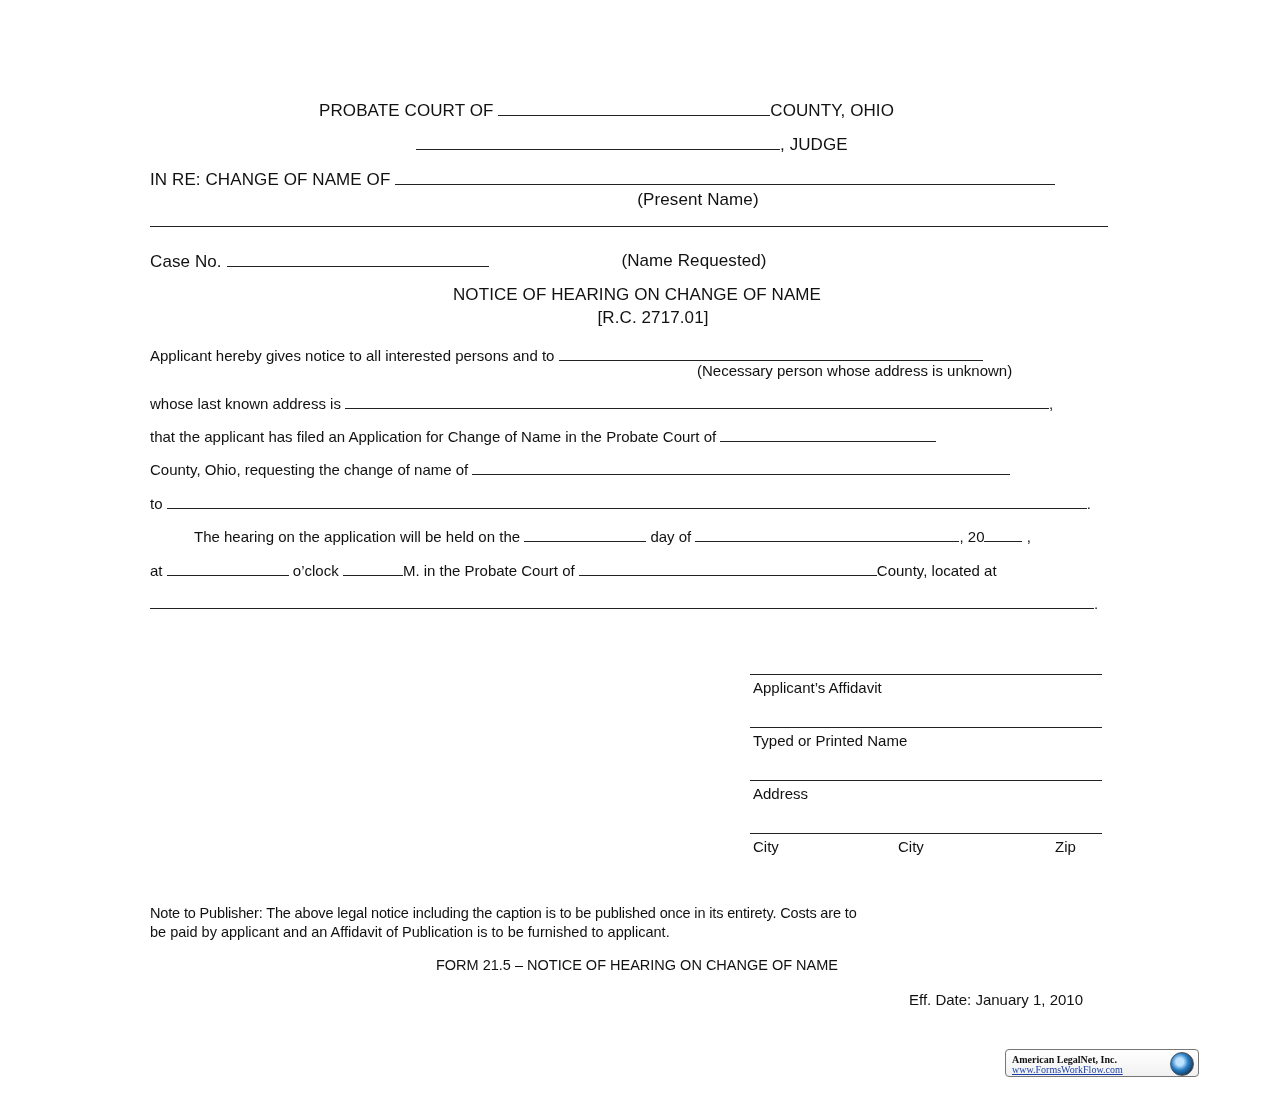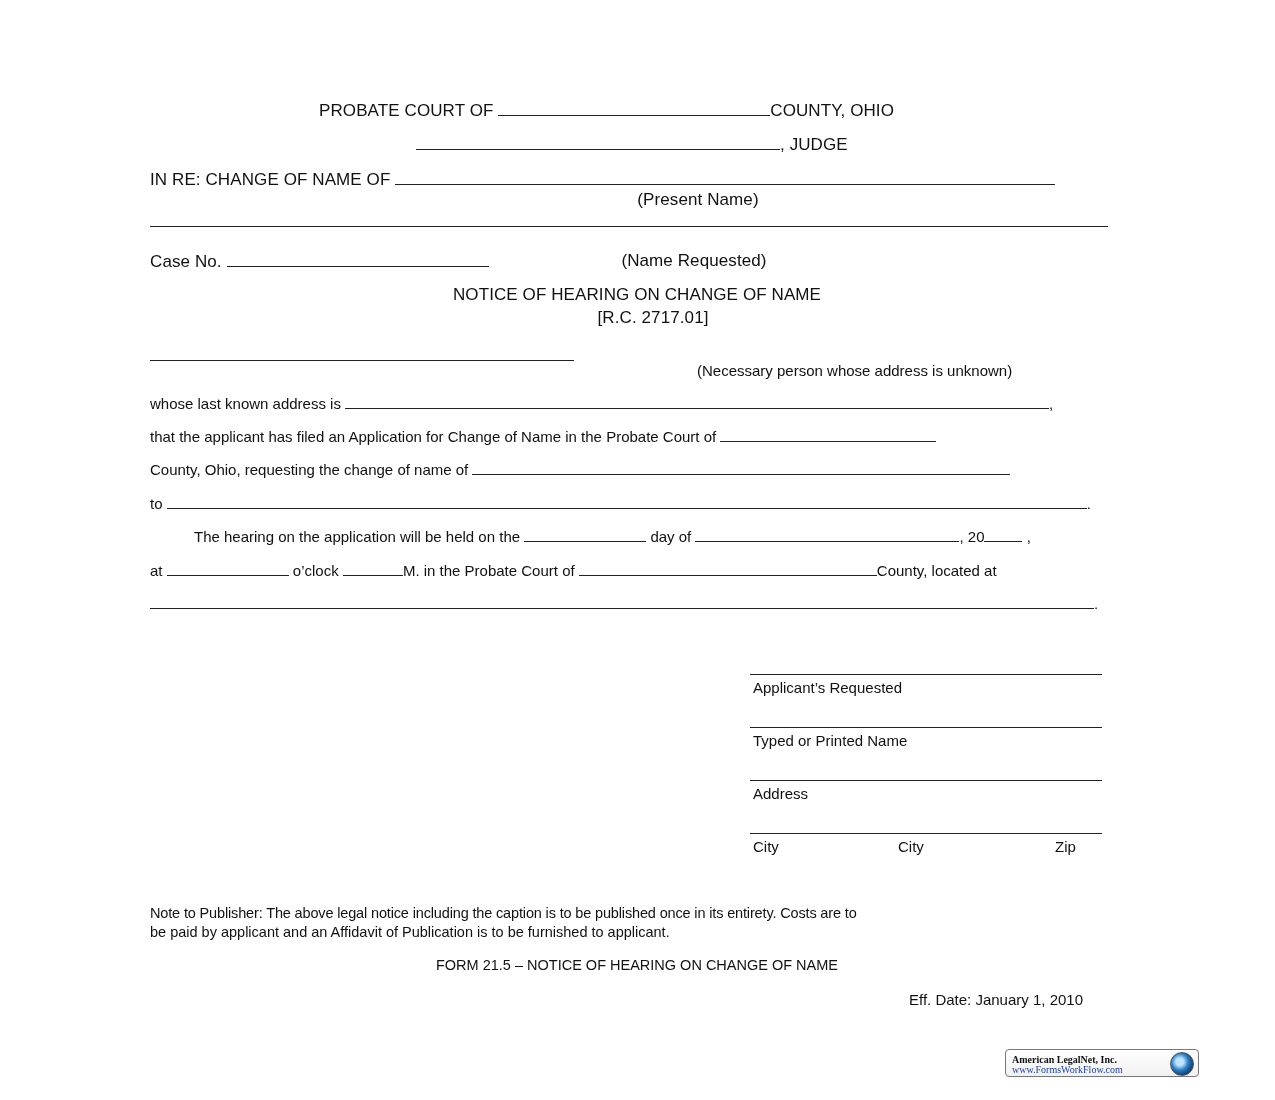--- a/index.html
+++ b/index.html
@@ -8,21 +8,21 @@
     .t { position: absolute; white-space: nowrap; line-height: 1; }
     .lg { font-size: 17px; letter-spacing: 0.1px; }
     .md { font-size: 15px; }
     .sm { font-size: 14.5px; }
     .c { transform: translateX(-50%); }
     .hline { position: absolute; height: 0; border-top: 1.3px solid #222; }
     .blank { display:inline-block; border-bottom:1.3px solid #222; height: 14px; vertical-align: baseline; }
     .logo { position: absolute; left: 1005px; top: 1049px; width: 194px; height: 28px;
             border: 1px solid #777; border-radius: 4px; background: linear-gradient(#fff, #f1f1f1); box-sizing: border-box; }
     .logo .name { position: absolute; left: 6px; top: 4px; font-family: "Liberation Serif", serif; font-weight: bold; font-size: 10px; color: #111; }
-    .logo .url { position: absolute; left: 6px; top: 14px; font-family: "Liberation Serif", serif; font-size: 10px; color: #1a3fa8; }
+    .logo .url { position: absolute; left: 6px; top: 14px; font-family: "Liberation Serif", serif; font-size: 10px; color: #1a3fa8; text-decoration: underline; }
     .logo .globe { position: absolute; right: 4px; top: 2px; width: 22px; height: 22px; border-radius: 50%;
                    background: radial-gradient(circle at 40% 40%, #bfe3ff 0 20%, #2a7fc4 45%, #0c2e5a 80%); border: 1px solid #555; }
   </style>
 </head>
 <body>
 
 <div class="t lg" style="left:319px; top:101px;">
   <span>PROBATE COURT OF</span>
   <span class="blank" style="width:272px;"></span><span>COUNTY, OHIO</span>
 </div>
@@ -42,20 +42,21 @@
 
 <div class="t lg" style="left:150px; top:252px;">
   <span>Case No.</span>
   <span class="blank" style="width:262px;"></span>
 </div>
 
 <div class="t lg c" style="left:637px; top:286px;">NOTICE OF HEARING ON CHANGE OF NAME</div>
 <div class="t lg c" style="left:637px; top:309px;padding-left:32px;">[R.C. 2717.01]</div>
 
 <div class="t md" style="left:150px; top:346px;">
+  <span>Applicant hereby gives notice to all interested persons and to</span>
   <span class="blank" style="width:424px;"></span>
 </div>
 <div class="t md" style="left:697px; top:363px;">(Necessary person whose address is unknown)</div>
 
 <div class="t md" style="left:150px; top:394px;">
   <span>whose last known address is</span>
   <span class="blank" style="width:704px;"></span><span>,</span>
 </div>
 
 <div class="t md" style="left:150px; top:427px;">
@@ -86,21 +87,21 @@
   <span>o’clock</span>
   <span class="blank" style="width:60px;"></span><span>M. in the Probate Court of</span>
   <span class="blank" style="width:298px;"></span><span>County, located at</span>
 </div>
 
 <div class="t md" style="left:150px; top:594px;">
   <span class="blank" style="width:944px;"></span><span>.</span>
 </div>
 
 <div class="hline" style="left:750px; top:674px; width:352px;"></div>
-<div class="t md" style="left:753px; top:680px;">Applicant’s Requested</div>
+<div class="t md" style="left:753px; top:680px;">Applicant’s Affidavit</div>
 
 <div class="hline" style="left:750px; top:727px; width:352px;"></div>
 <div class="t md" style="left:753px; top:733px;">Typed or Printed Name</div>
 
 <div class="hline" style="left:750px; top:780px; width:352px;"></div>
 <div class="t md" style="left:753px; top:786px;">Address</div>
 
 <div class="hline" style="left:750px; top:833px; width:352px;"></div>
 <div class="t md" style="left:753px; top:839px;">City</div>
 <div class="t md" style="left:898px; top:839px;">City</div>

